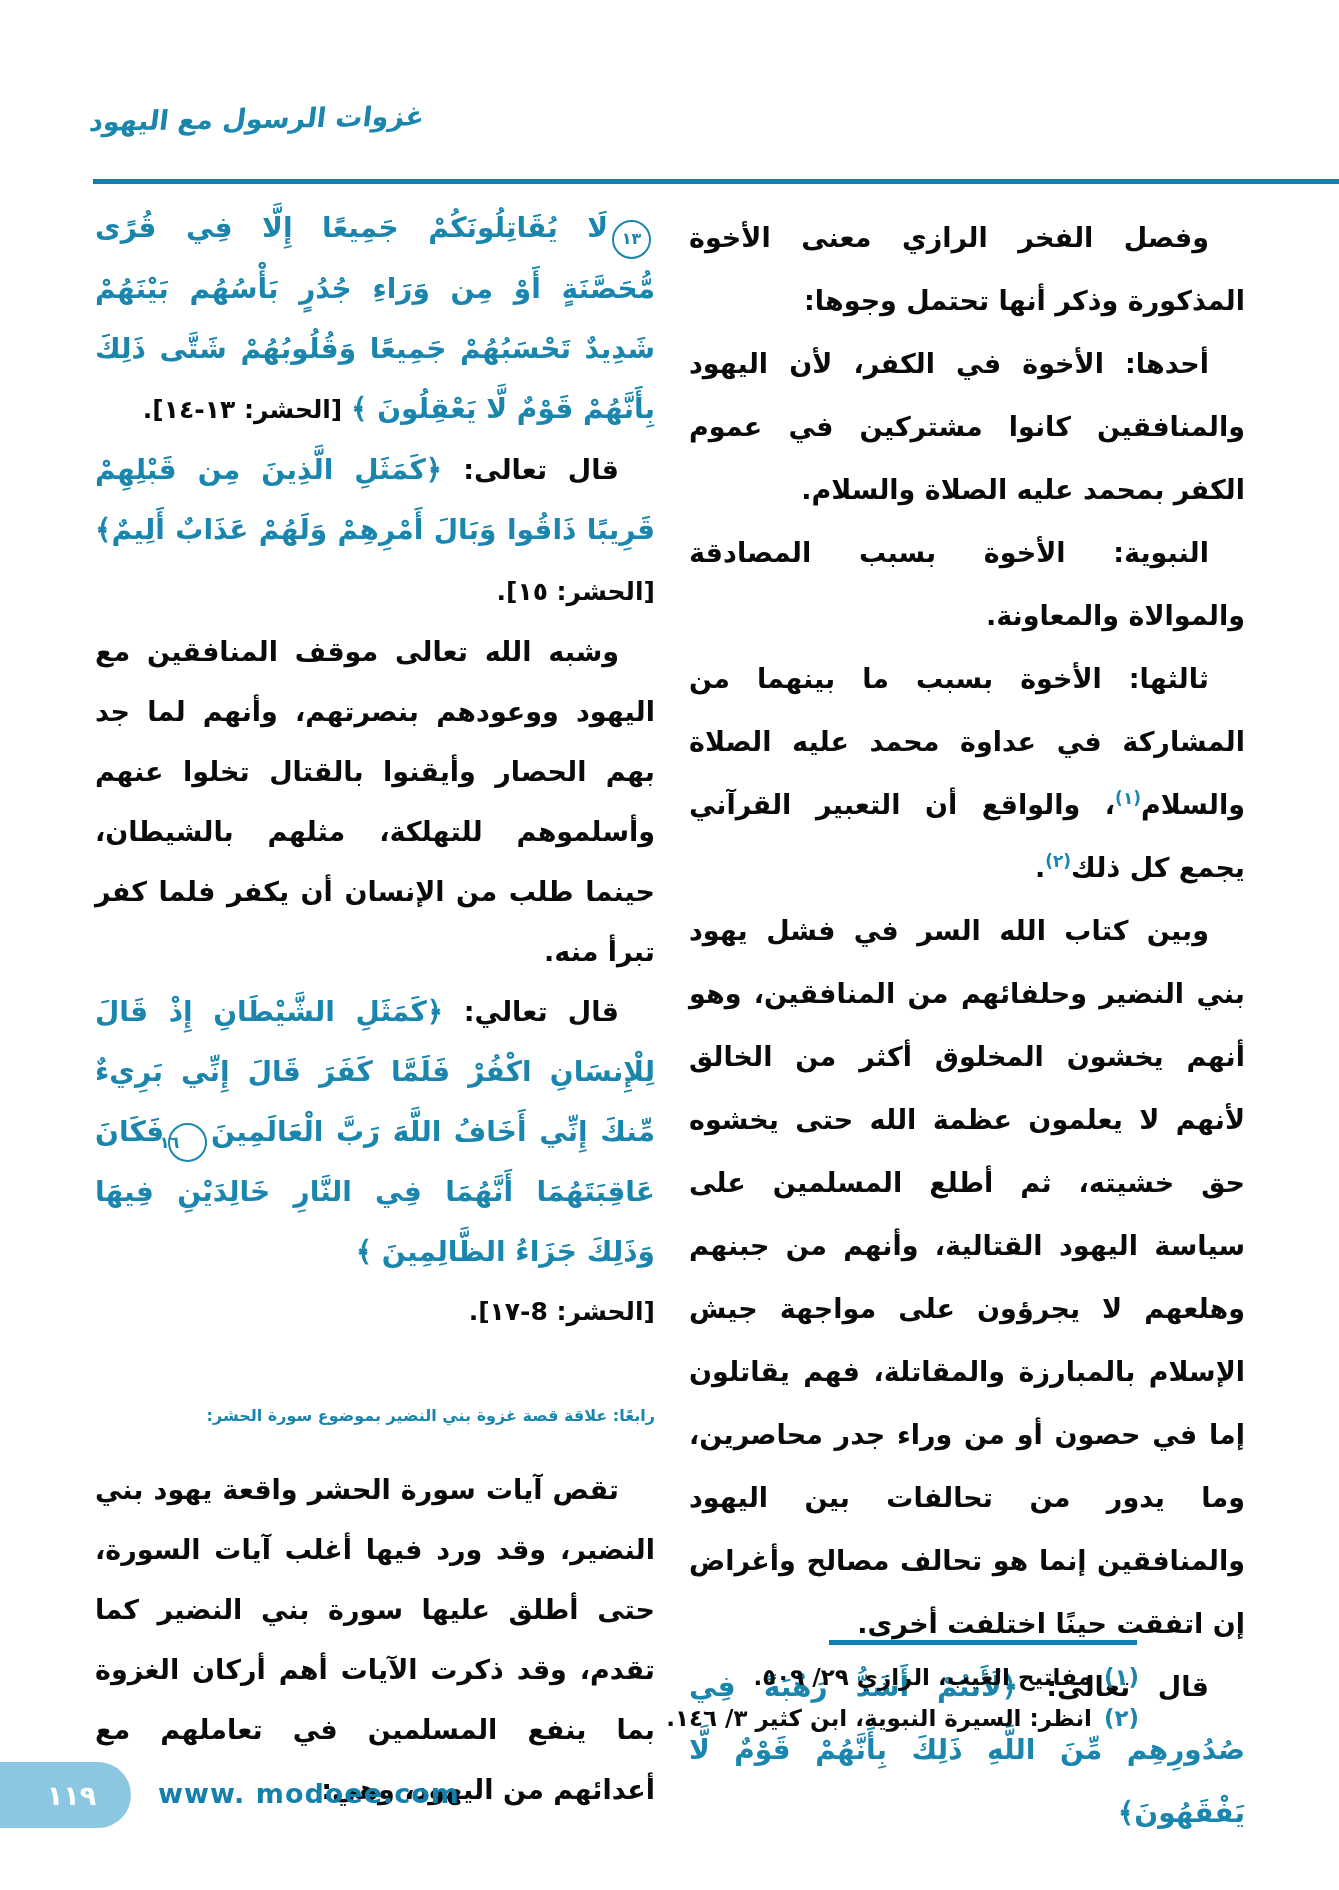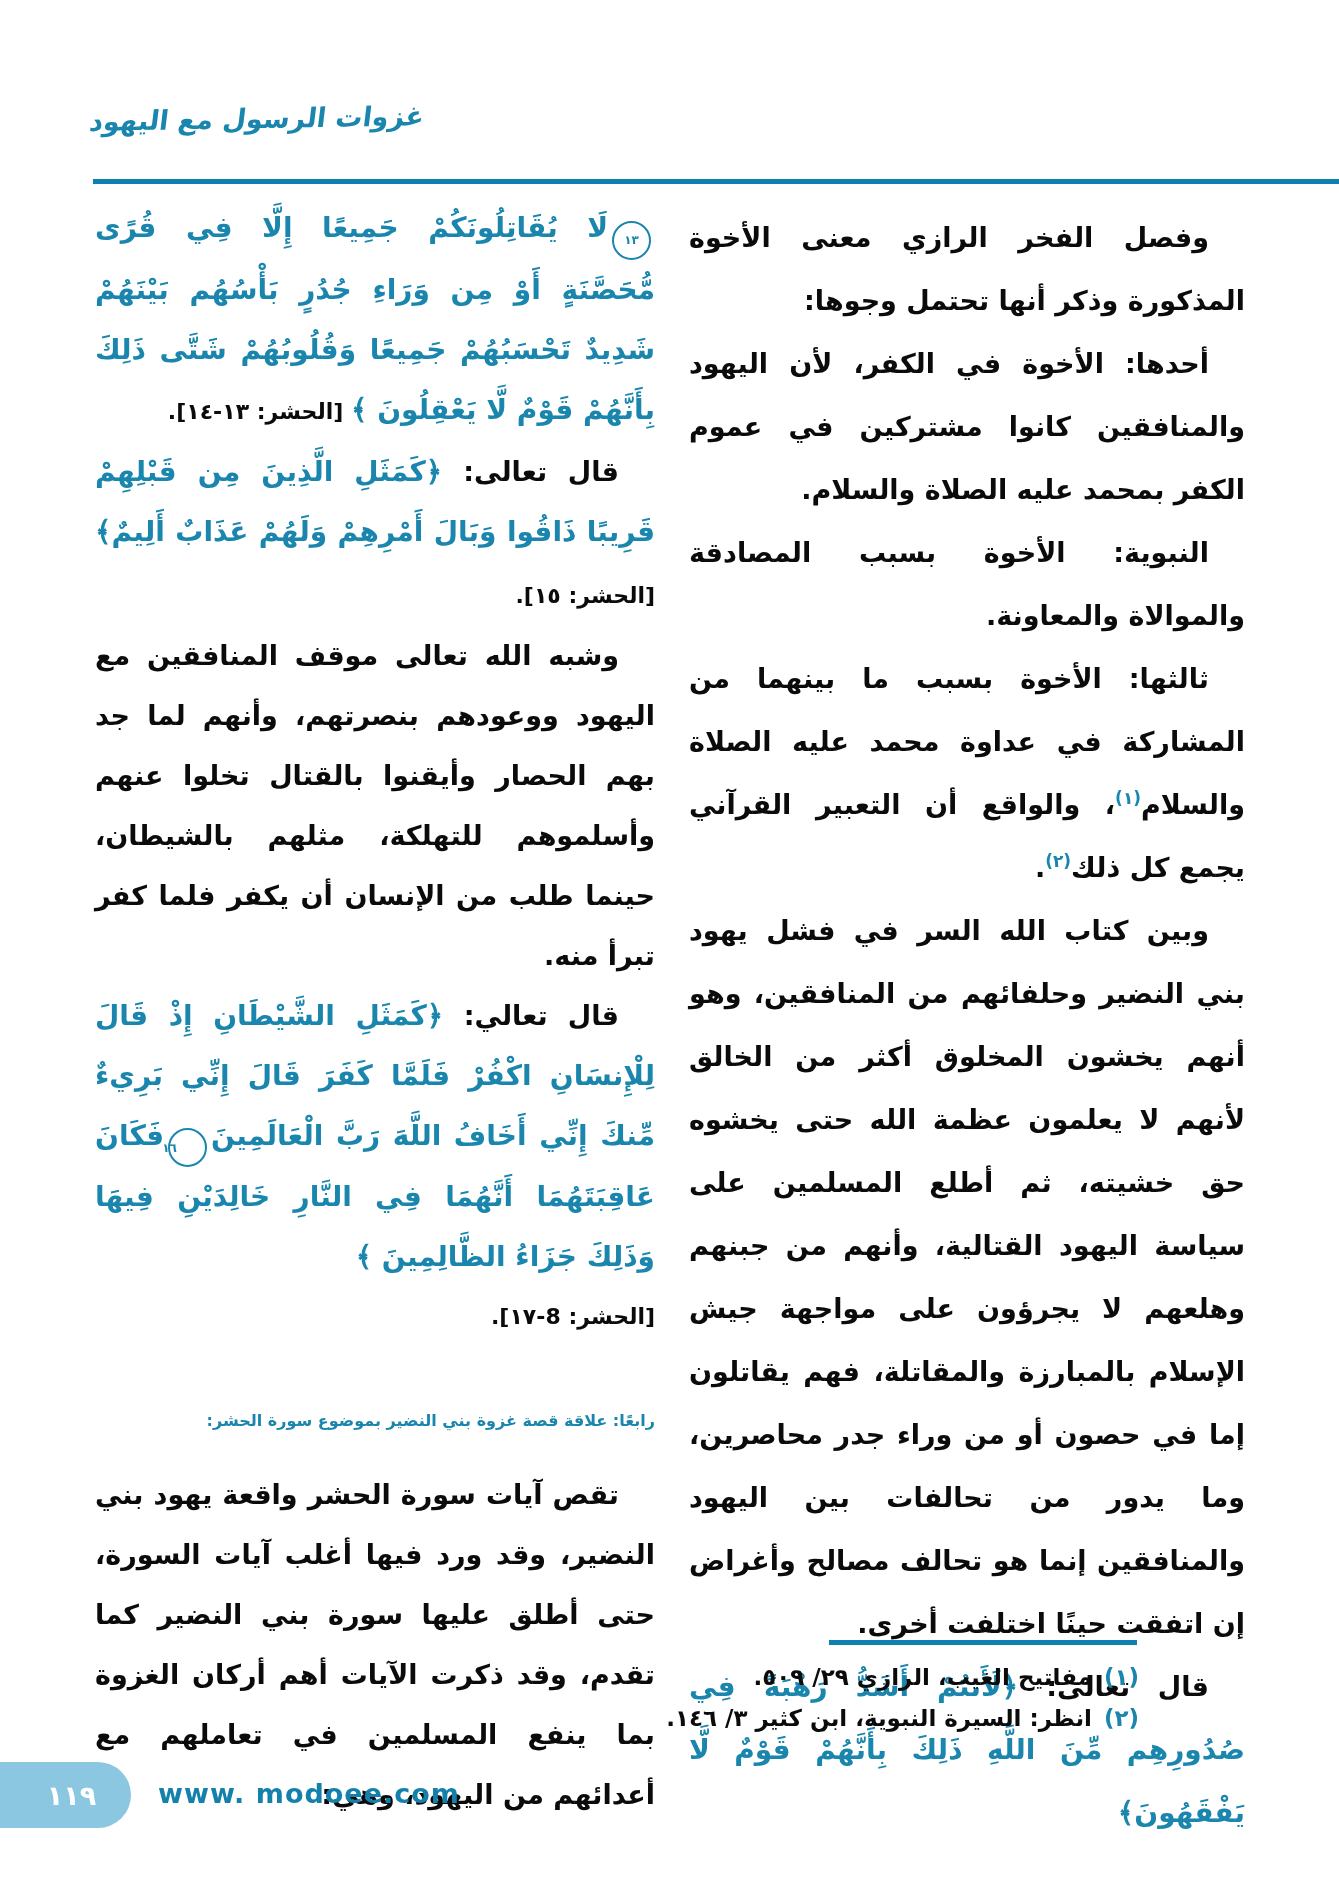--- a/index.html
+++ b/index.html
@@ -34,34 +34,34 @@
     height:5px;background:var(--rule);
   }
   
   .col{position:absolute;text-align:justify;}
   .col p{margin:0;}
   .col-right{top:206px;right:94px;width:556px;line-height:63px;}
   .col-left{top:198px;left:95px;width:560px;line-height:60px;}
   .body-text{font-size:27px;font-weight:bold;color:var(--ink);}
   .indent{text-indent:36px;}
   .quran{color:var(--teal);font-size:28px;font-weight:bold;}
-  .ref{color:var(--ink);font-size:22px;font-weight:bold;}
+  .ref{color:var(--ink);font-size:25px;font-weight:bold;}
   .lead{font-weight:bold;}
   sup.fn-marker-sup{
     color:var(--teal);font-size:17px;font-weight:bold;
     vertical-align:super;line-height:0;
   }
   .ayah-medallion{
     display:inline-flex;align-items:center;justify-content:center;
     width:35px;height:35px;
     border:2px solid var(--teal);
     box-shadow:0 0 0 1px #fff inset;
     border-radius:50%;
     color:var(--teal);
-    font-size:12px;font-weight:bold;line-height:1;
+    font-size:16px;font-weight:bold;line-height:1;
     margin:0 4px;vertical-align:-7px;
   }
   .section-heading{
     color:var(--teal);
     font-size:16px;font-weight:bold;
     line-height:88px;
     margin:30px 0 0 16px;
     text-align:justify;
   }
   

